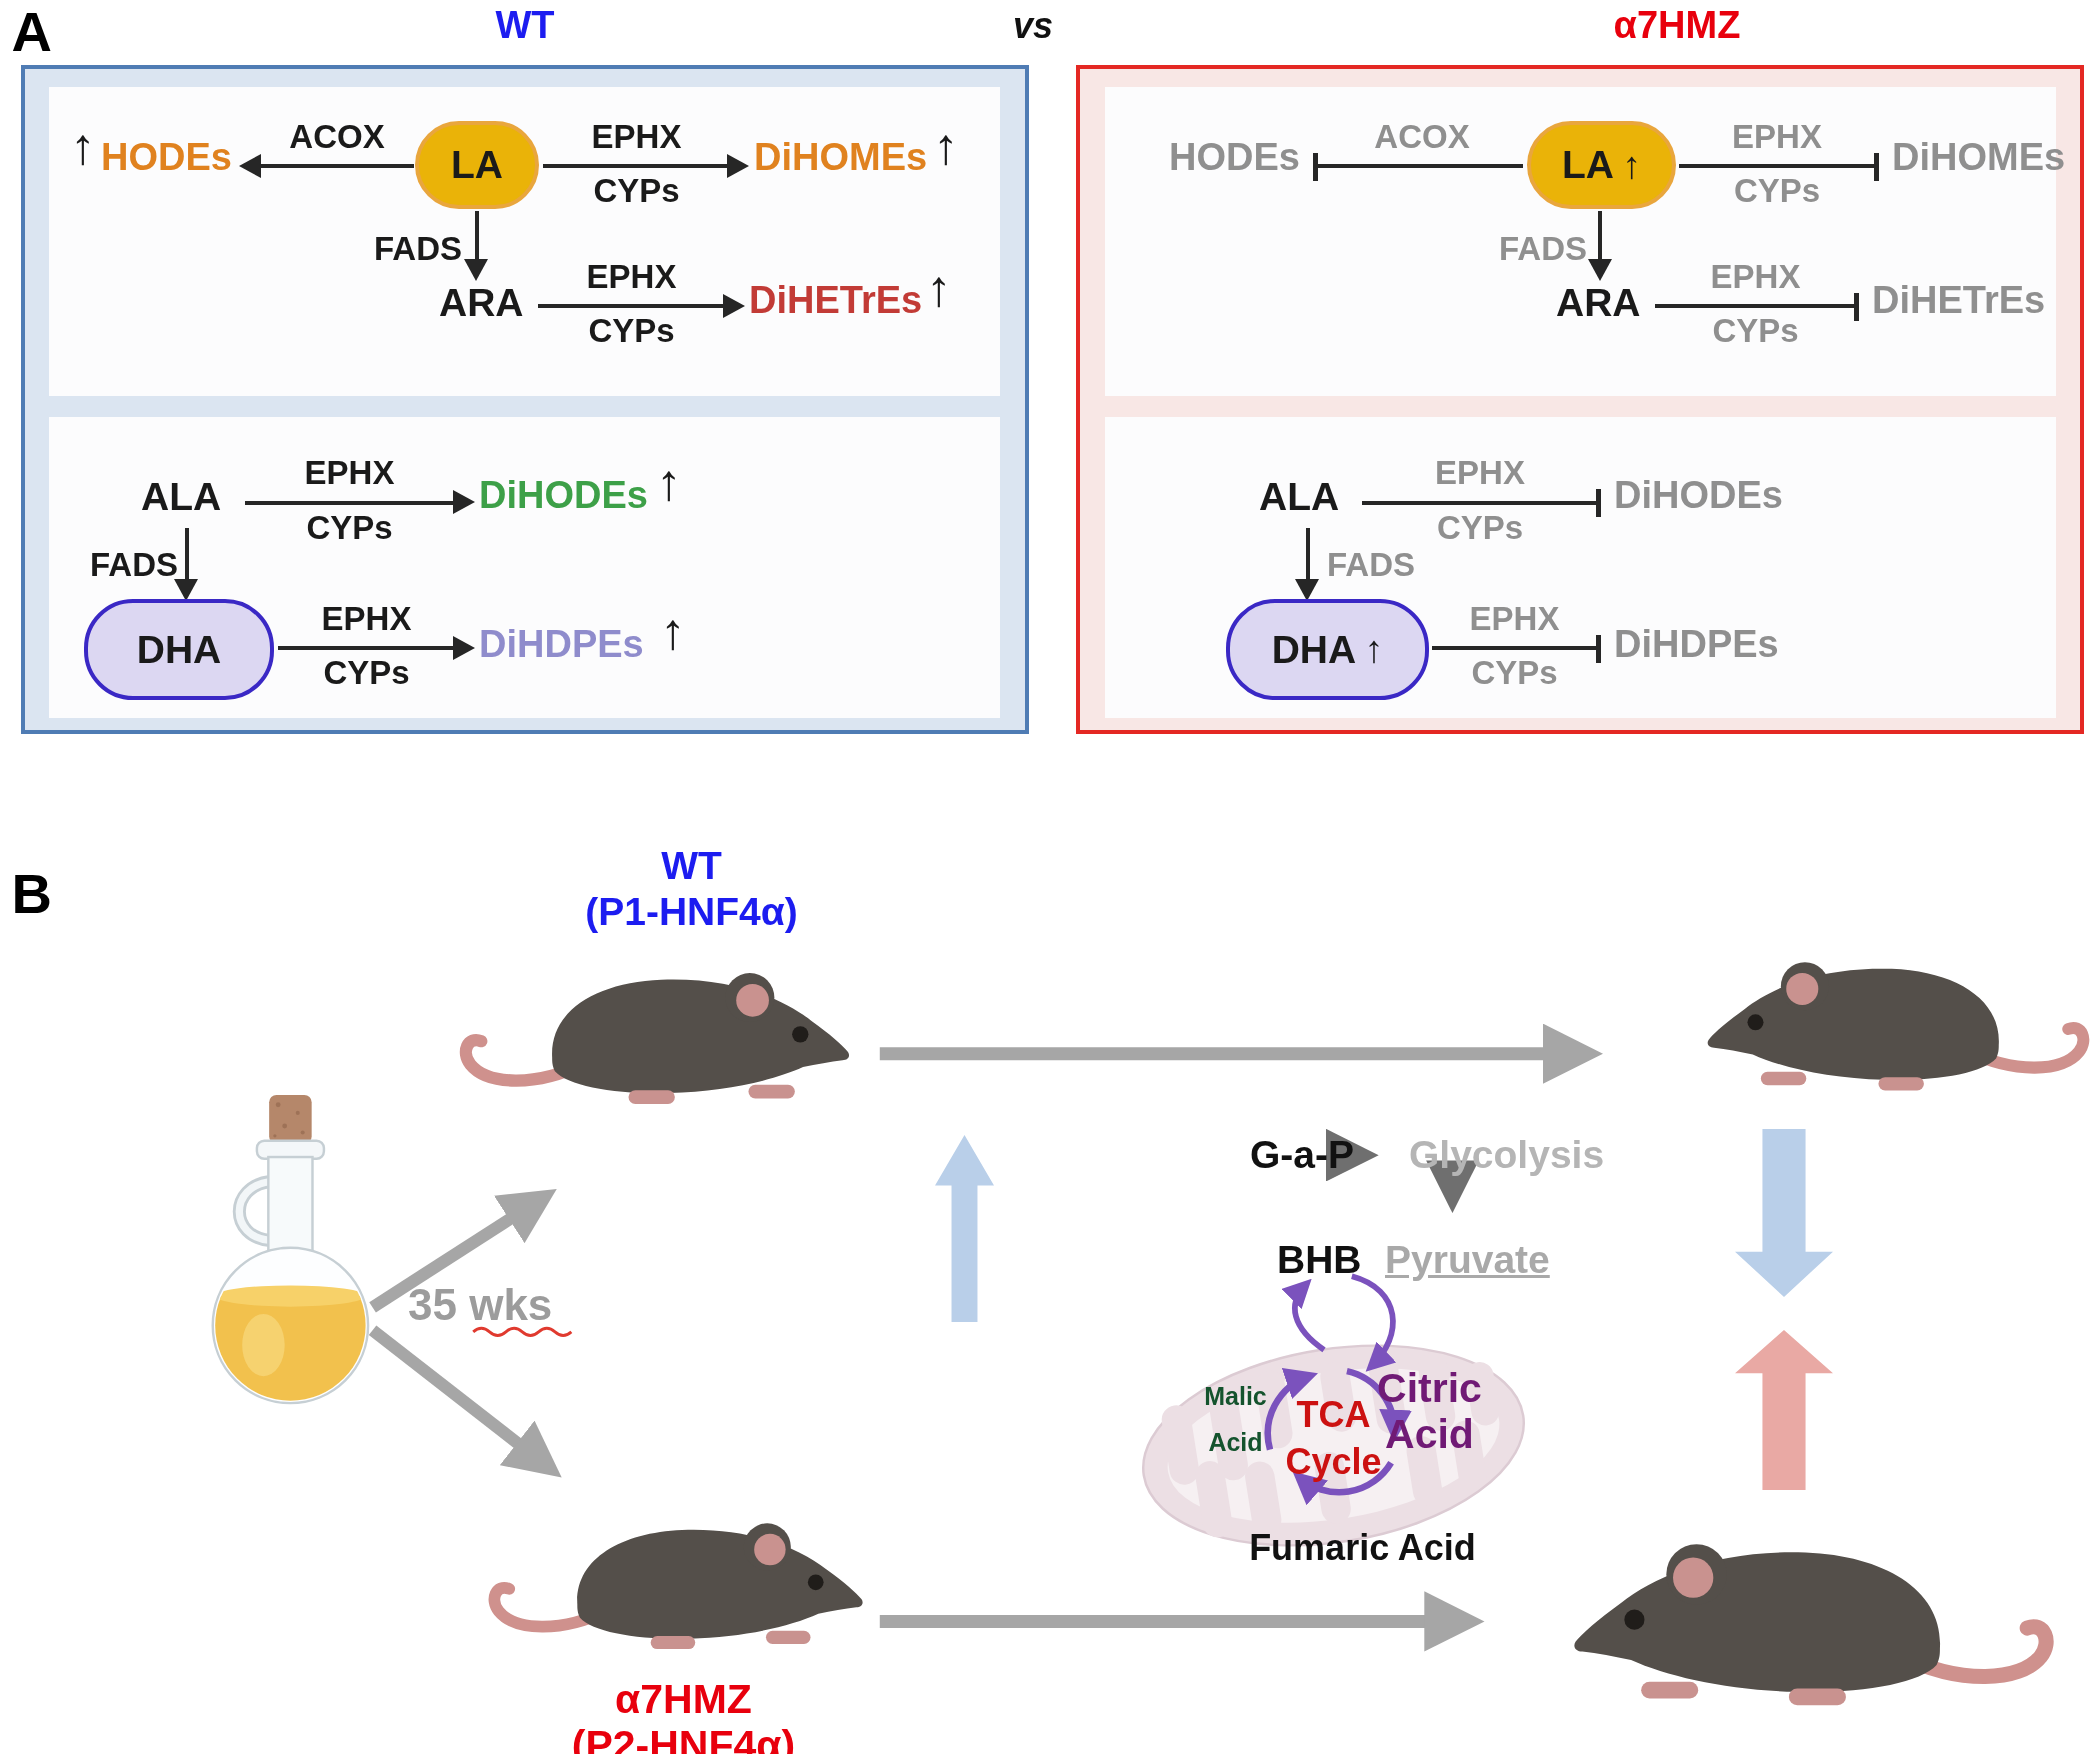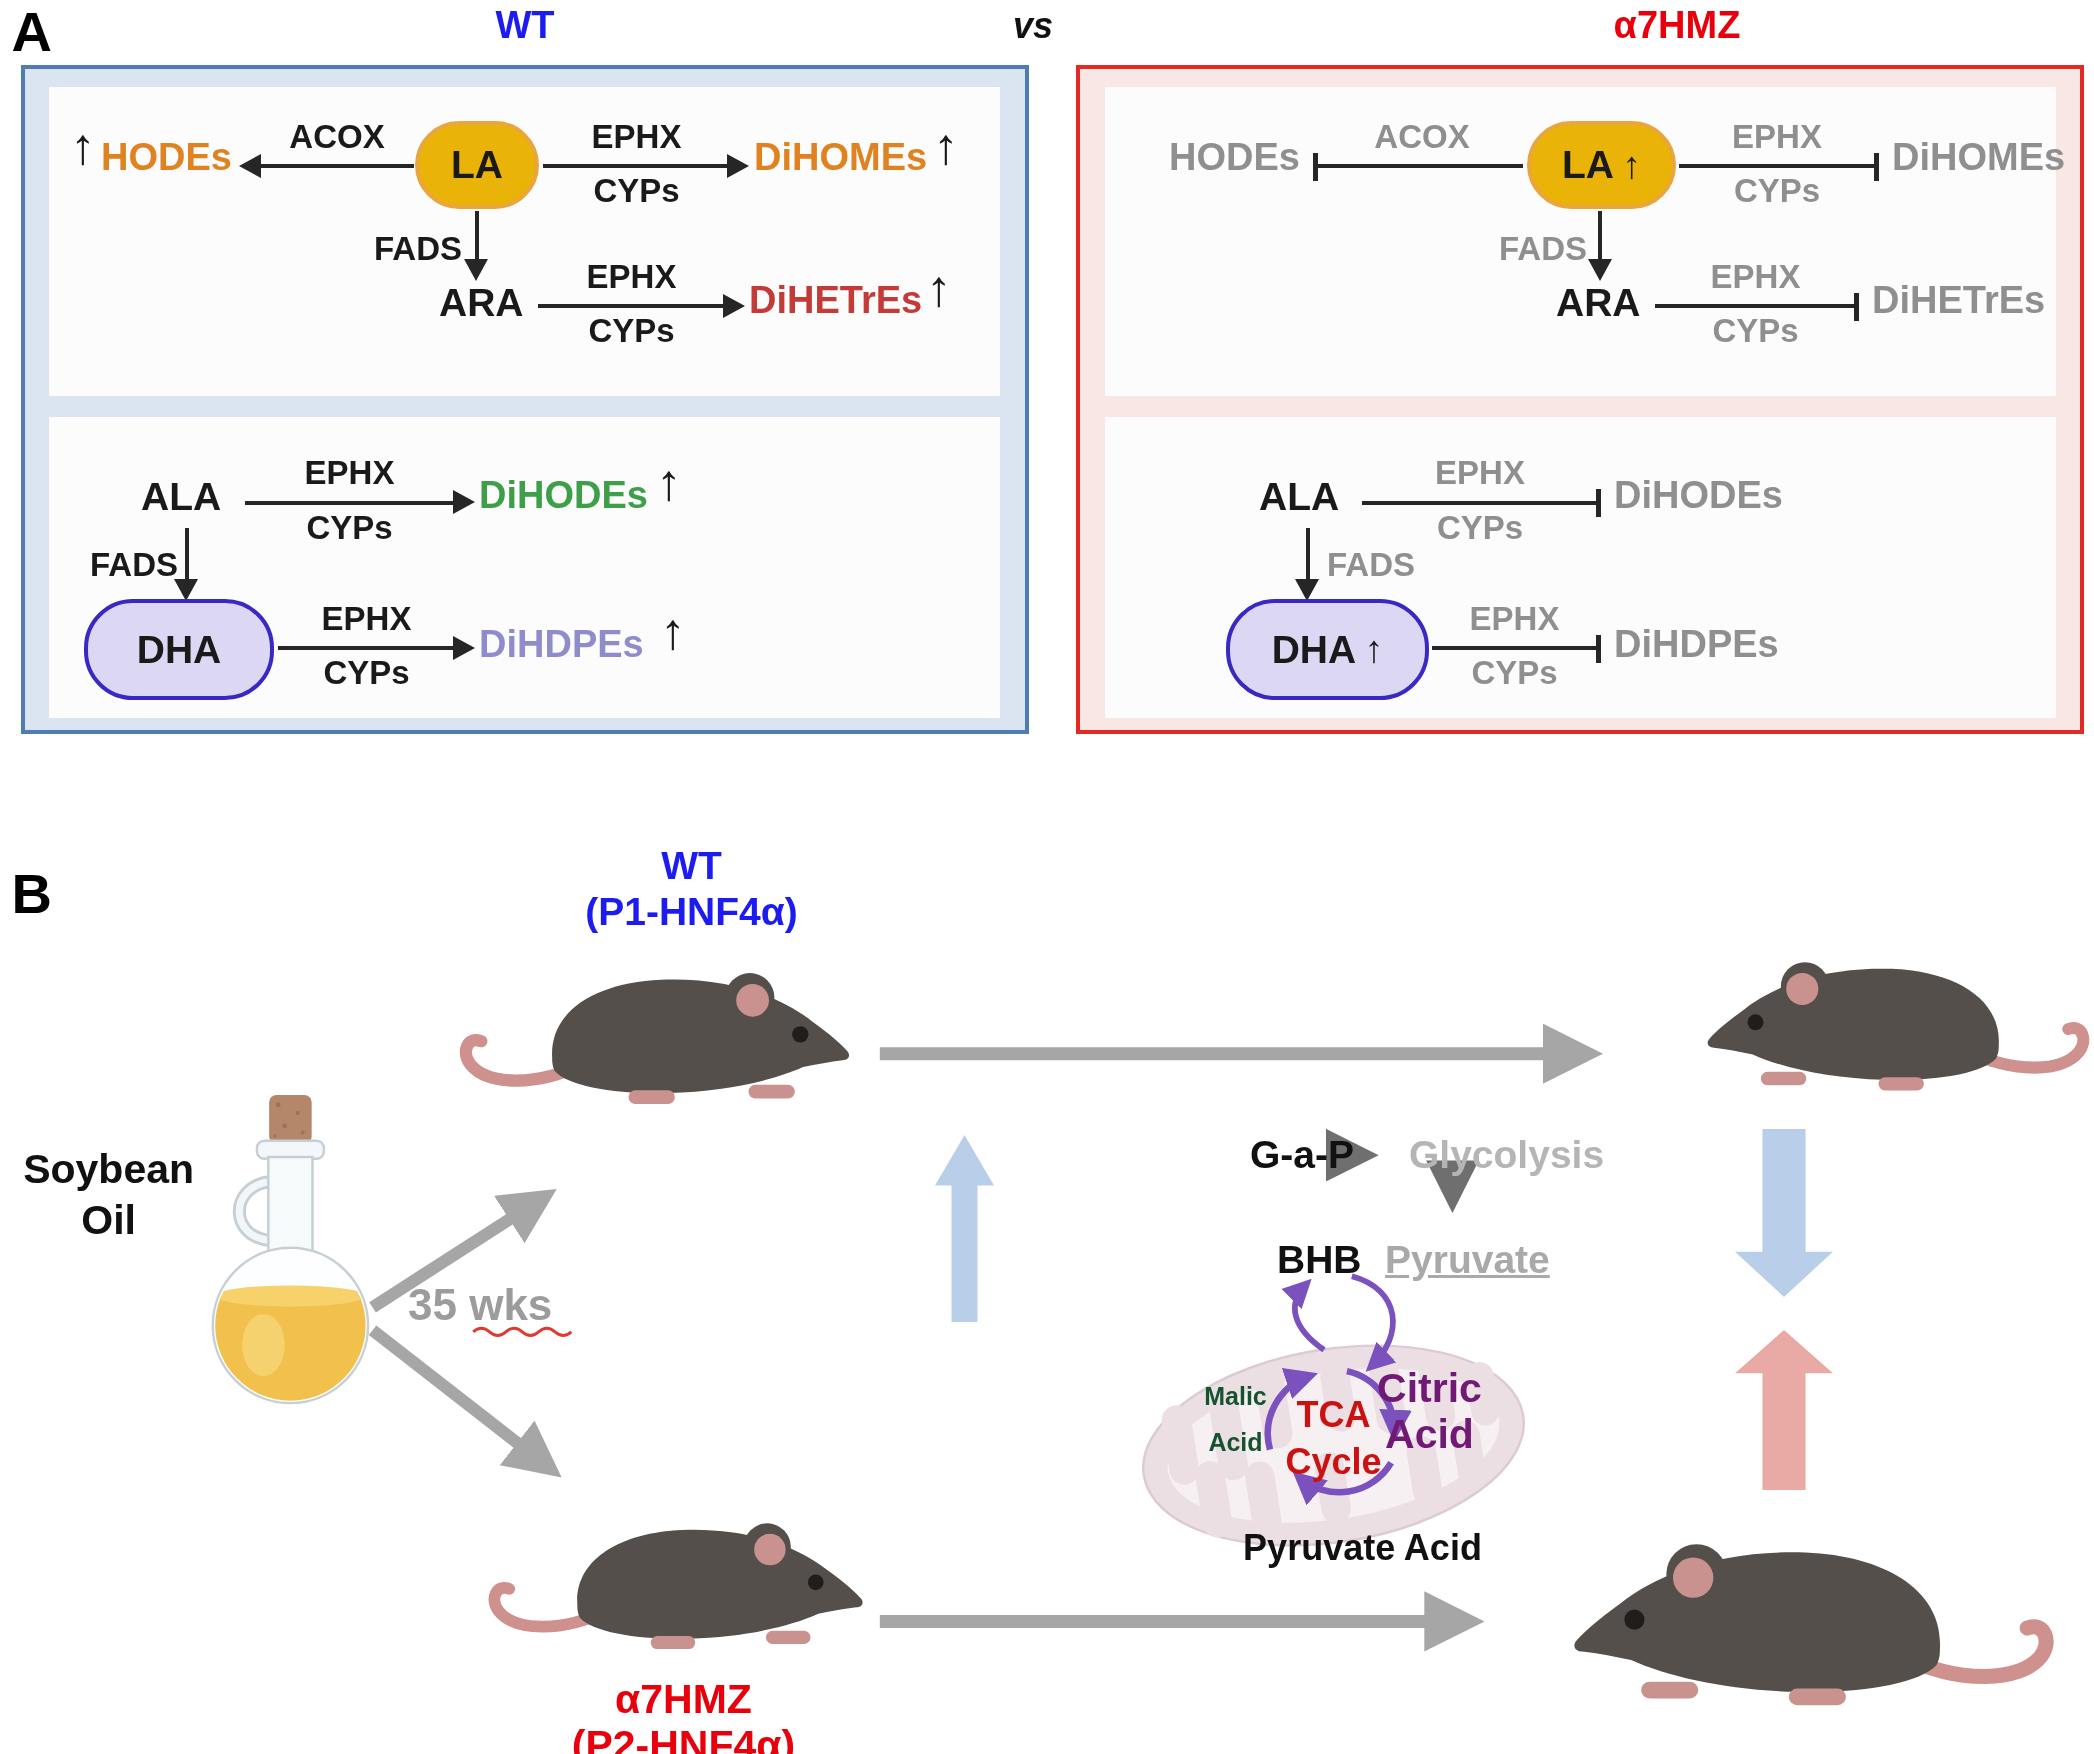--- a/index.html
+++ b/index.html
@@ -235,24 +235,20 @@
     <div>WT</div>
     <div>(P1-HNF4α)</div>
   </div>
   <svg class="mouse" style="left:454px;top:949px" width="409" height="168" viewBox="0 0 300 112">
       <use href="#mouse"></use>
     </svg>
   <svg class="mouse flip" style="left:1694px;top:941px" width="401" height="160" viewBox="0 0 300 112">
       <use href="#mouse"></use>
     </svg>
 
-  <div class="t" style="left:4.1px;top:1144px;width:209px;text-align:center;font-size:41px;font-weight:600;line-height:51px;color:#111">
-    <div>Soybean</div>
-    <div>Oil</div>
-  </div>
   <svg class="abs" style="left:206px;top:1090px" width="168" height="327" viewBox="0 0 205 400">
     <defs>
         <clipPath id="oilclip">
           <circle cx="103" cy="288" r="92"></circle>
         </clipPath>
       </defs>
     <rect x="77" y="6" width="52" height="60" rx="9" fill="#b5876a"></rect>
     <g fill="#8d6249" opacity="0.55">
       <circle cx="88" cy="18" r="3"></circle>
         <circle cx="112" cy="28" r="2.5"></circle>
@@ -285,21 +281,21 @@
     <div>Acid</div>
   </div>
   <div class="mito-txt c-tca" style="left:1270px;top:1391px;width:127px;font-size:36px;line-height:47px">
     <div>TCA</div>
     <div>Cycle</div>
   </div>
   <div class="mito-txt" style="left:1360px;top:1365px;width:139px;font-size:41px;line-height:46px;color:#701a75">
     <div>Citric</div>
     <div>Acid</div>
   </div>
-  <div class="mito-txt" style="left:1211px;top:1527px;width:303px;font-size:36px;color:#111">Pyruvate Acid</div>
+  <div class="mito-txt" style="left:1211px;top:1527px;width:303px;font-size:36px;color:#111">Fumaric Acid</div>
 
   <div class="dnarrow-block" style="left:1735px;top:1129px;width:98px;height:168px"></div>
   <div class="uparrow-block pink" style="left:1735px;top:1330px;width:98px;height:160px"></div>
 
   <svg class="mouse" style="left:483px;top:1493px" width="393" height="176" viewBox="0 0 300 112">
       <use href="#mouse"></use>
     </svg>
   <svg class="mouse flip" style="left:1543px;top:1524px" width="532" height="188" viewBox="0 0 300 112">
       <use href="#mouse"></use>
     </svg>

